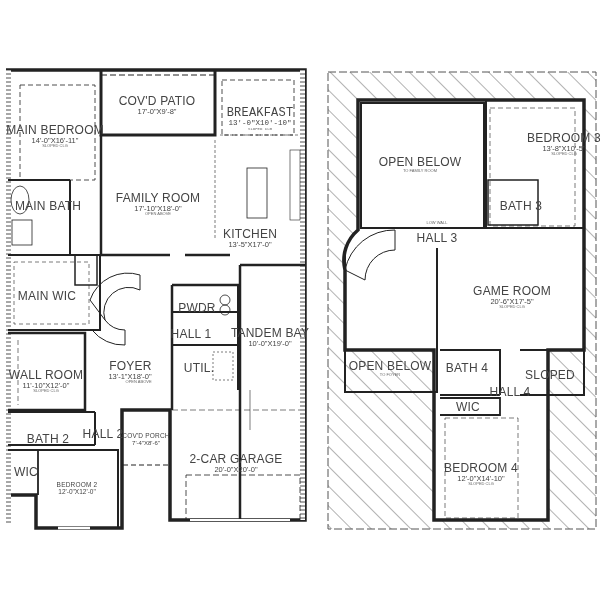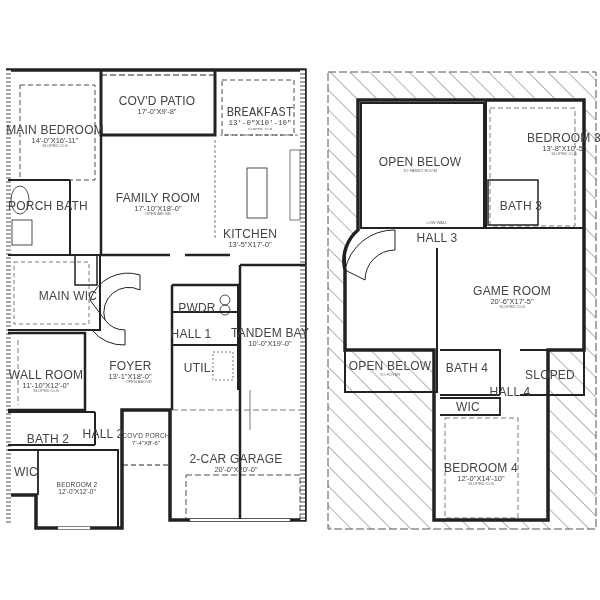--- a/index.html
+++ b/index.html
@@ -128,23 +128,23 @@
 <div class="lbl" style="left:158px;top:192px;">
   <div class="n">FAMILY ROOM</div>
   <div class="d">17'-10"X18'-0"</div>
   <div class="s">OPEN ABOVE</div>
 </div>
 <div class="lbl" style="left:250px;top:228px;">
   <div class="n">KITCHEN</div>
   <div class="d">13'-5"X17'-0"</div>
 </div>
 <div class="lbl" style="left:48px;top:200px;">
-  <div class="n">PORCH BATH</div>
-</div>
-<div class="lbl" style="left:47px;top:290px;margin-left:21px;">
+  <div class="n">MAIN BATH</div>
+</div>
+<div class="lbl" style="left:47px;top:290px;">
   <div class="n">MAIN WIC</div>
 </div>
 <div class="lbl" style="left:197px;top:302px;">
   <div class="n">PWDR</div>
 </div>
 <div class="lbl" style="left:191px;top:328px;">
   <div class="n">HALL 1</div>
 </div>
 <div class="lbl" style="left:199px;top:362px;">
   <div class="n">UTIL.</div>

